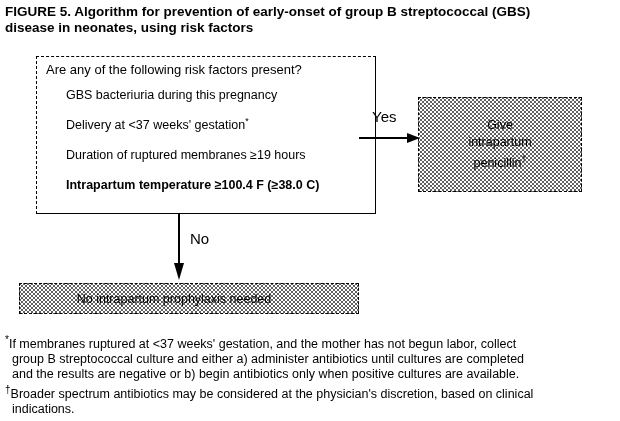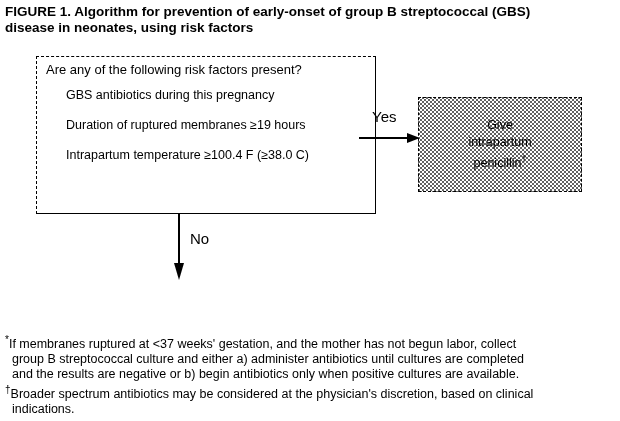--- a/index.html
+++ b/index.html
@@ -32,21 +32,21 @@
     border-style: dashed solid solid dashed;
     padding: 5px 8px 4px 9px;
   }
   .qhead { font-size: 13px; line-height: 15px; margin: 0 0 7px 0; }
   .rf {
     margin: 0 0 12px 20px;
     font-size: 12.5px;
     line-height: 14px;
     white-space: pre-line;
   }
-  .rf:last-child { margin-bottom: 16px; }
+  .rf:last-child { margin-bottom: 16px; font-weight: bold; }
   .rf sup, .tline sup { font-size: 9px; }
   
   .stipple {
     background-color: #ffffff;
     background-image:
       radial-gradient(circle, #555555 0.7px, transparent 0.8px),
       radial-gradient(circle, #555555 0.7px, transparent 0.8px);
     background-size: 4px 4px;
     background-position: 0 0, 2px 2px;
   }
@@ -99,44 +99,48 @@
     line-height: 15px;
   }
   .fn { margin: 0; padding-left: 7px; white-space: pre-line; }
   .fn sup { font-size: 10px; margin-left: -7px; }
 </style>
 </head>
 <body>
 
 <div class="page">
 
-  <h1 class="title">FIGURE 1. Algorithm for prevention of early-onset of group B streptococcal (GBS)
+  <h1 class="title">FIGURE 5. Algorithm for prevention of early-onset of group B streptococcal (GBS)
 disease in neonates, using risk factors</h1>
 
   <div class="qbox">
     <div class="qhead">Are any of the following risk factors present?</div>
-    <div class="rf"><span>GBS antibiotics during this pregnancy</span><sup></sup></div>
+    <div class="rf"><span>GBS bacteriuria during this pregnancy</span><sup></sup></div>
+    <div class="rf"><span>Delivery at &lt;37 weeks' gestation</span><sup>*</sup></div>
     <div class="rf"><span>Duration of ruptured membranes ≥19 hours</span><sup></sup></div>
     <div class="rf"><span>Intrapartum temperature ≥100.4 F (≥38.0 C)</span><sup></sup></div>
   </div>
 
   <div class="branch-label yes-label">Yes</div>
   <div class="yes-line"></div>
   <div class="arrow-right"></div>
 
   <div class="tbox stipple">
     <div class="tline"><span>Give
 intrapartum
 penicillin</span><sup>†</sup></div>
   </div>
 
   <div class="no-line"></div>
   <div class="branch-label no-label">No</div>
   <div class="arrow-down"></div>
 
+  <div class="nbox stipple">
+    <span>No intrapartum prophylaxis needed</span>
+  </div>
 
   <div class="footnotes">
     <p class="fn"><sup>*</sup><span>If membranes ruptured at &lt;37 weeks' gestation, and the mother has not begun labor, collect
 group B streptococcal culture and either a) administer antibiotics until cultures are completed
 and the results are negative or b) begin antibiotics only when positive cultures are available.</span></p>
     <p class="fn"><sup>†</sup><span>Broader spectrum antibiotics may be considered at the physician's discretion, based on clinical
 indications.</span></p>
   </div>
 
 </div>

